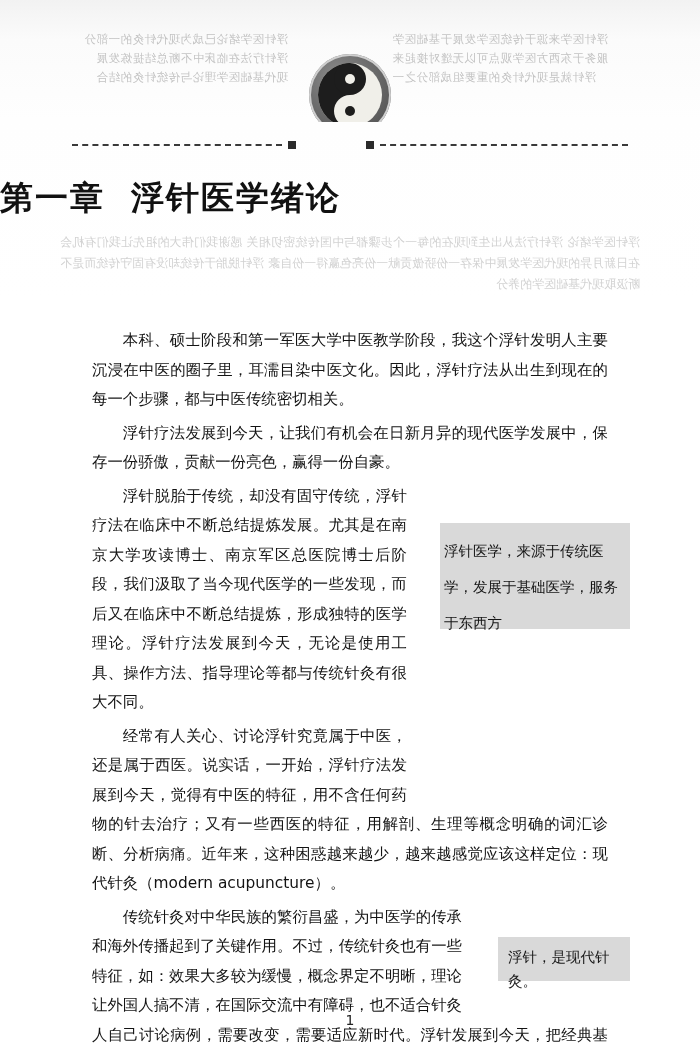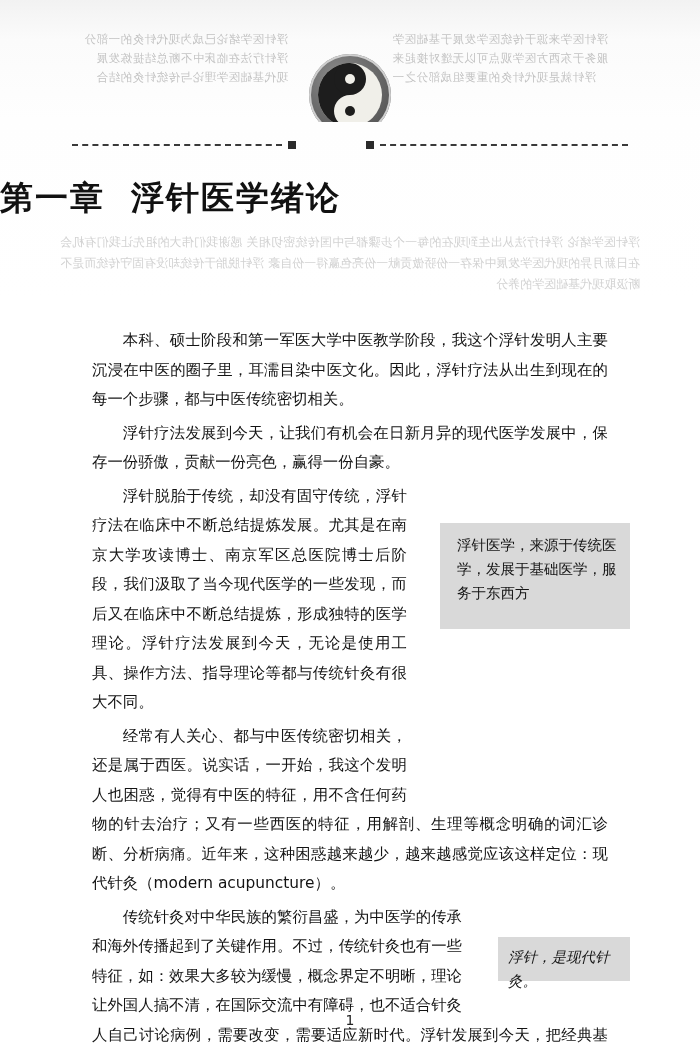--- a/index.html
+++ b/index.html
@@ -164,39 +164,38 @@
     margin: 4px;
     text-indent: 2em;
   }
 
   
   .quote {
     position: absolute;
     background: #d9d9d9;
     color: #151515;
     font-size: 14.5px;
-    line-height: 24px;
-    padding: 10px 12px 10px 17px;
+    line-height: 36px;
+    padding: 10px 12px 10px 4px;
     box-sizing: border-box;
     font-family: "DejaVu Serif", "Liberation Serif", serif;
   }
   .quote-1 {
     top: 523px;
     left: 440px;
     width: 190px;
     height: 106px;
   }
   .quote-2 {
     top: 937px;
     left: 498px;
     width: 132px;
     height: 44px;
     line-height: 24px;
     padding: 8px 10px;
-    font-style: italic;
   }
 
   
   .float-shape-1 {
     float: right;
     width: 205px;
     height: 118px;
     margin-top: 195px;
     shape-outside: inset(0);
   }
@@ -252,21 +251,21 @@
     <span class="num">第一章</span><span>浮针医学绪论</span>
   </div>
 
   <div class="watermark">浮针医学绪论 浮针疗法从出生到现在的每一个步骤都与中国传统密切相关 感谢我们伟大的祖先让我们有机会在日新月异的现代医学发展中保存一份骄傲贡献一份亮色赢得一份自豪 浮针脱胎于传统却没有固守传统而是不断汲取现代基础医学的养分</div>
 
   <div class="body">
     <p>本科、硕士阶段和第一军医大学中医教学阶段，我这个浮针发明人主要沉浸在中医的圈子里，耳濡目染中医文化。因此，浮针疗法从出生到现在的每一个步骤，都与中医传统密切相关。</p>
     <p>浮针疗法发展到今天，让我们有机会在日新月异的现代医学发展中，保存一份骄傲，贡献一份亮色，赢得一份自豪。</p>
     <div class="float-shape-1"></div>
     <p>浮针脱胎于传统，却没有固守传统，浮针疗法在临床中不断总结提炼发展。尤其是在南京大学攻读博士、南京军区总医院博士后阶段，我们汲取了当今现代医学的一些发现，而后又在临床中不断总结提炼，形成独特的医学理论。浮针疗法发展到今天，无论是使用工具、操作方法、指导理论等都与传统针灸有很大不同。</p>
-    <p>经常有人关心、都与中医传统密切相关，还是属于西医。说实话，一开始，我这个发明人也困惑，觉得有中医的特征，用不含任何药物的针去治疗；又有一些西医的特征，用解剖、生理等概念明确的词汇诊断、分析病痛。近年来，这种困惑越来越少，越来越感觉应该这样定位：现代针灸（modern acupuncture）。</p>
+    <p>经常有人关心、讨论浮针究竟属于中医，还是属于西医。说实话，一开始，浮针疗法发展到今天，觉得有中医的特征，用不含任何药物的针去治疗；又有一些西医的特征，用解剖、生理等概念明确的词汇诊断、分析病痛。近年来，这种困惑越来越少，越来越感觉应该这样定位：现代针灸（modern acupuncture）。</p>
     <div class="float-shape-2"></div>
     <p>传统针灸对中华民族的繁衍昌盛，为中医学的传承和海外传播起到了关键作用。不过，传统针灸也有一些特征，如：效果大多较为缓慢，概念界定不明晰，理论让外国人搞不清，在国际交流中有障碍，也不适合针灸人自己讨论病例，需要改变，需要适应新时代。浮针发展到今天，把经典基础医学理论和近年来的基础医学的新观点新理论不断融入，已经与西方医学观点可以无缝对接，具备了现代针灸学的特征，因此，可以这样说，浮针就是现代针灸。</p>
   </div>
 
   <div class="quote quote-1">浮针医学，来源于传统医学，发展于基础医学，服务于东西方</div>
   <div class="quote quote-2">浮针，是现代针灸。</div>
 
   <div class="page-number">1</div>
 </div>
 

